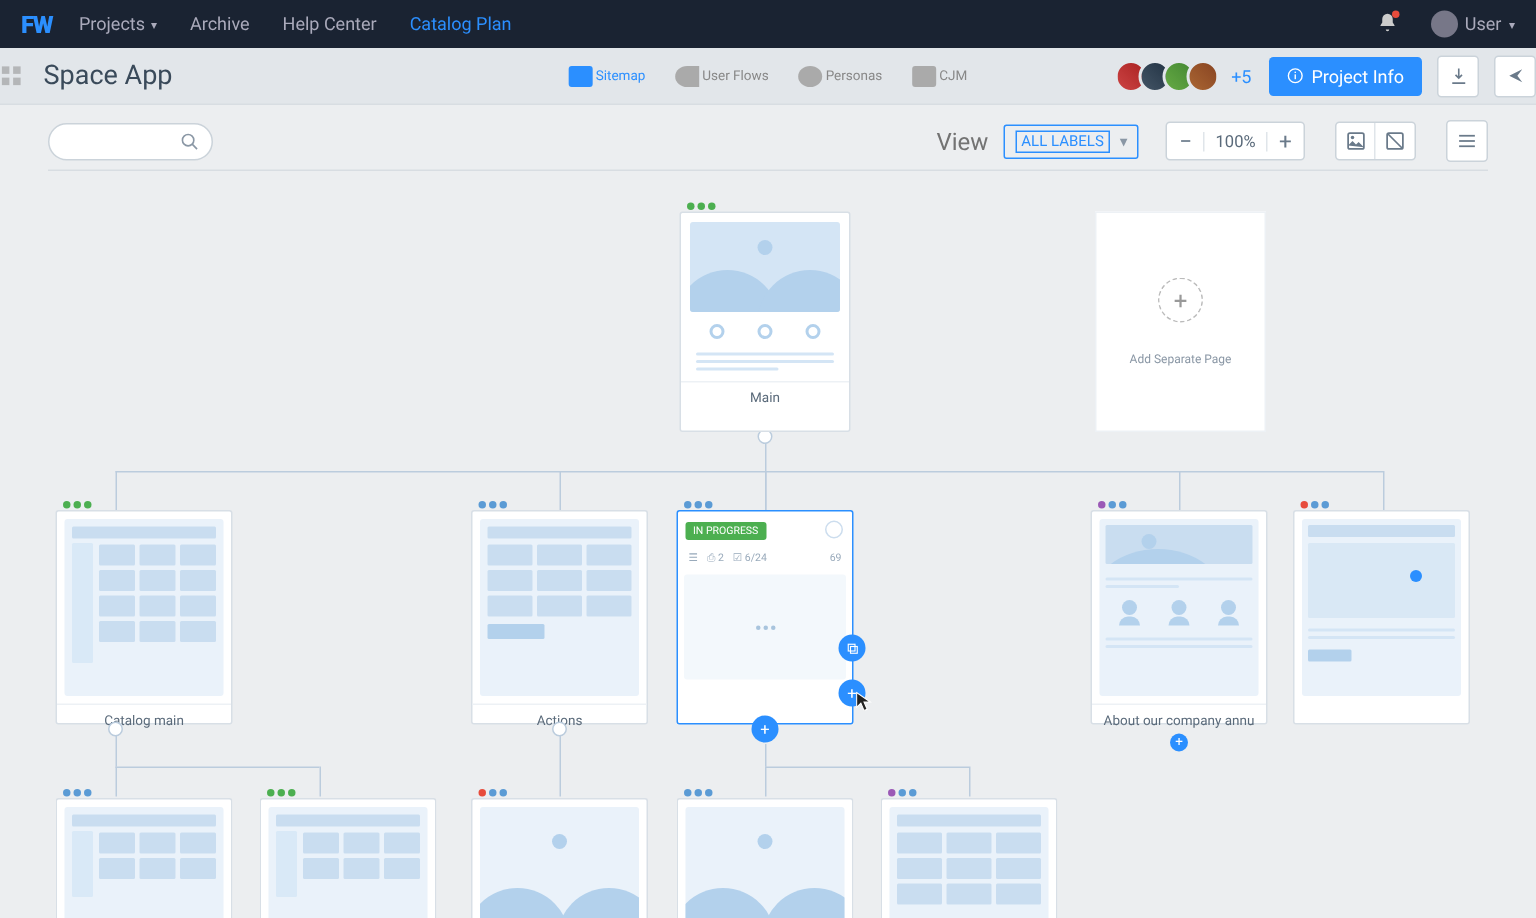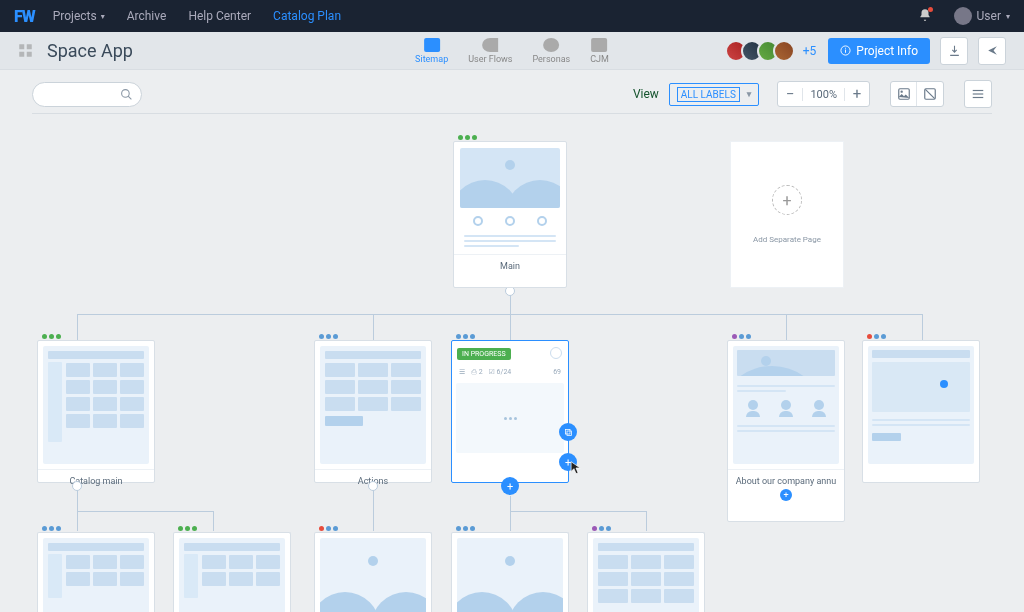--- a/index.html
+++ b/index.html
@@ -5,42 +5,42 @@
 *{box-sizing:border-box;margin:0;padding:0;font-family:-apple-system,BlinkMacSystemFont,"Segoe UI",Roboto,sans-serif}
 body{background:#eceef0;width:1024px;height:612px;overflow:hidden;position:relative}
 .topnav{height:32px;background:#1a2332;display:flex;align-items:center;padding:0 14px;color:#aab;font-size:12px}
 .logo{color:#2b8fff;font-weight:900;font-size:16px;letter-spacing:-1px;margin-right:18px}
 .nav-item{margin-right:22px;cursor:pointer;display:flex;align-items:center;gap:4px}
 .nav-item.upgrade{color:#2b8fff}
 .nav-spacer{flex:1}
 .bell-icon,.avatar-tiny{margin-left:14px}
 .avatar-tiny{width:18px;height:18px;border-radius:50%;background:#778;display:inline-block;vertical-align:middle}
 .user-drop{margin-left:8px;display:flex;align-items:center;gap:5px;cursor:pointer}
-.secondbar{height:38px;background:#e2e6ea;display:flex;align-items:center;padding:0 18px;border-bottom:1px solid #d8dde2}
+.secondbar{height:38px;background:#e2e6ea;display:flex;align-items:center;padding:0 0;border-bottom:1px solid #d8dde2}
 .grid-icon{width:15px;height:15px;opacity:.5;margin-right:14px}
 .grid-icon svg{display:block}
 .app-title{font-size:18px;color:#3a4a5a;font-weight:400}
 .view-tabs{position:absolute;left:50%;transform:translateX(-50%);display:flex;gap:20px;align-items:flex-end}
-.vt{display:flex;flex-direction:column;align-items:center;gap:2px;font-size:9px;color:#888;cursor:pointer}
+.vt{display:flex;flex-direction:row;align-items:center;gap:2px;font-size:9px;color:#888;cursor:pointer}
 .vt.active{color:#2b8fff}
 .vt-icon{width:16px;height:14px;background:#aaa;border-radius:2px}
 .vt.active .vt-icon{background:#2b8fff}
 .right-team{margin-left:auto;display:flex;align-items:center;gap:4px}
 .avatars{display:flex}
 .av{width:22px;height:22px;border-radius:50%;border:2px solid #e2e6ea;margin-left:-6px}
 .av1{background:linear-gradient(45deg,#c44,#a22)}
 .av2{background:linear-gradient(45deg,#456,#234)}
 .av3{background:linear-gradient(45deg,#6a4,#483)}
 .av4{background:linear-gradient(45deg,#a63,#842)}
 .plus-count{color:#2b8fff;font-size:12px;margin-left:4px;margin-right:8px}
 .btn-pinfo{background:#2b8fff;color:#fff;border:none;padding:6px 12px;border-radius:3px;font-size:12px;cursor:pointer;display:flex;align-items:center;gap:5px}
 .sq-btn{width:28px;height:28px;border:1px solid #cbd3da;background:#fff;border-radius:3px;margin-left:6px;cursor:pointer;display:flex;align-items:center;justify-content:center;color:#6a7a8a}
 .toolbar{height:40px;display:flex;align-items:center;padding:14px 32px 6px;gap:10px}
 .search{width:110px;height:25px;border:1px solid #cbd3da;border-radius:13px;background:#fff;display:flex;align-items:center;justify-content:flex-end;padding-right:8px}
-.view-label{margin-left:auto;color:#14532d;font-size:12px}
+.view-label{margin-left:auto;color:#737373;font-size:16px}
 .labels-dd{border:1px solid #2b8fff;padding:3px 7px;font-size:10px;color:#2b8fff;border-radius:2px;display:flex;align-items:center;gap:7px;cursor:pointer}
 .labels-dd span{border:1px solid #2b8fff;padding:1px 3px}
 .zoom{display:flex;align-items:center;border:1px solid #cbd3da;border-radius:3px;background:#fff;margin-left:8px}
 .zoom button{width:24px;height:24px;border:none;background:none;cursor:pointer;color:#6a7a8a;font-size:15px}
 .zoom span{padding:0 7px;font-size:11px;color:#5a6a7a;border-left:1px solid #e0e5ea;border-right:1px solid #e0e5ea}
 .ico-group{display:flex;margin-left:10px;border:1px solid #cbd3da;border-radius:3px;background:#fff}
 .ico-group div{width:26px;height:24px;display:flex;align-items:center;justify-content:center;cursor:pointer}
 .ico-group div:first-child{border-right:1px solid #e0e5ea}
 .hr{height:1px;background:#d8dde2;margin:3px 32px 0}
 .canvas{position:relative;padding-top:22px}
@@ -334,21 +334,21 @@
           <rect x="8" y="8" width="12" height="12" fill="none" stroke="#fff" stroke-width="2"></rect>
         </svg>
       </div>
     <div class="fab" style="right:-9px;top:112px">+</div>
     <div class="fab" style="left:50%;margin-left:-9px;top:136px">+</div>
     <svg class="cursor-ptr" style="right:-14px;top:120px" viewBox="0 0 16 20">
         <path d="M1 1l0 14 4-4 3 7 3-1-3-7 6 0z" fill="#222" stroke="#fff" stroke-width="1"></path>
       </svg>
   </div>
 
-  <div class="card" style="left:727px;top:226px;height:182px">
+  <div class="card" style="left:727px;top:226px;height:143px">
     <div class="card-dots d-purple">
         <b></b>
         <b></b>
         <b></b>
       </div>
     <div class="thumb about-thumb" style="height:118px">
       <div class="at-hero">
           <div class="sun" style="top:6px;left:30%"></div>
           <div class="hill h1" style="width:90px;bottom:-60px"></div>
         </div>

